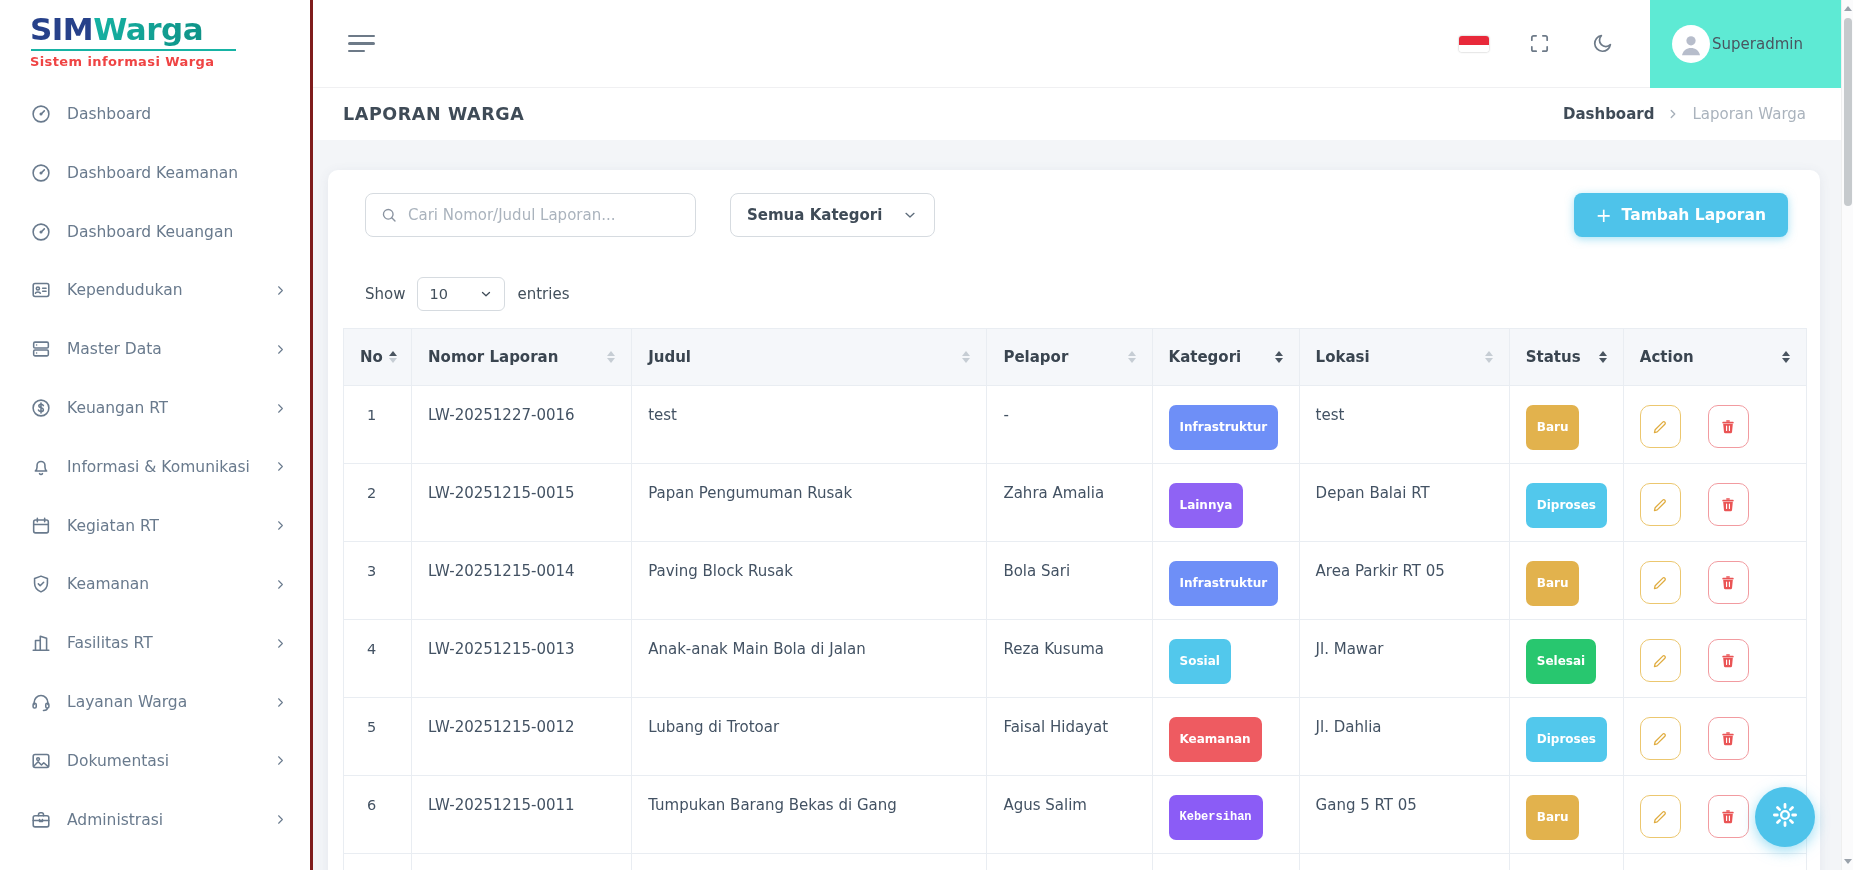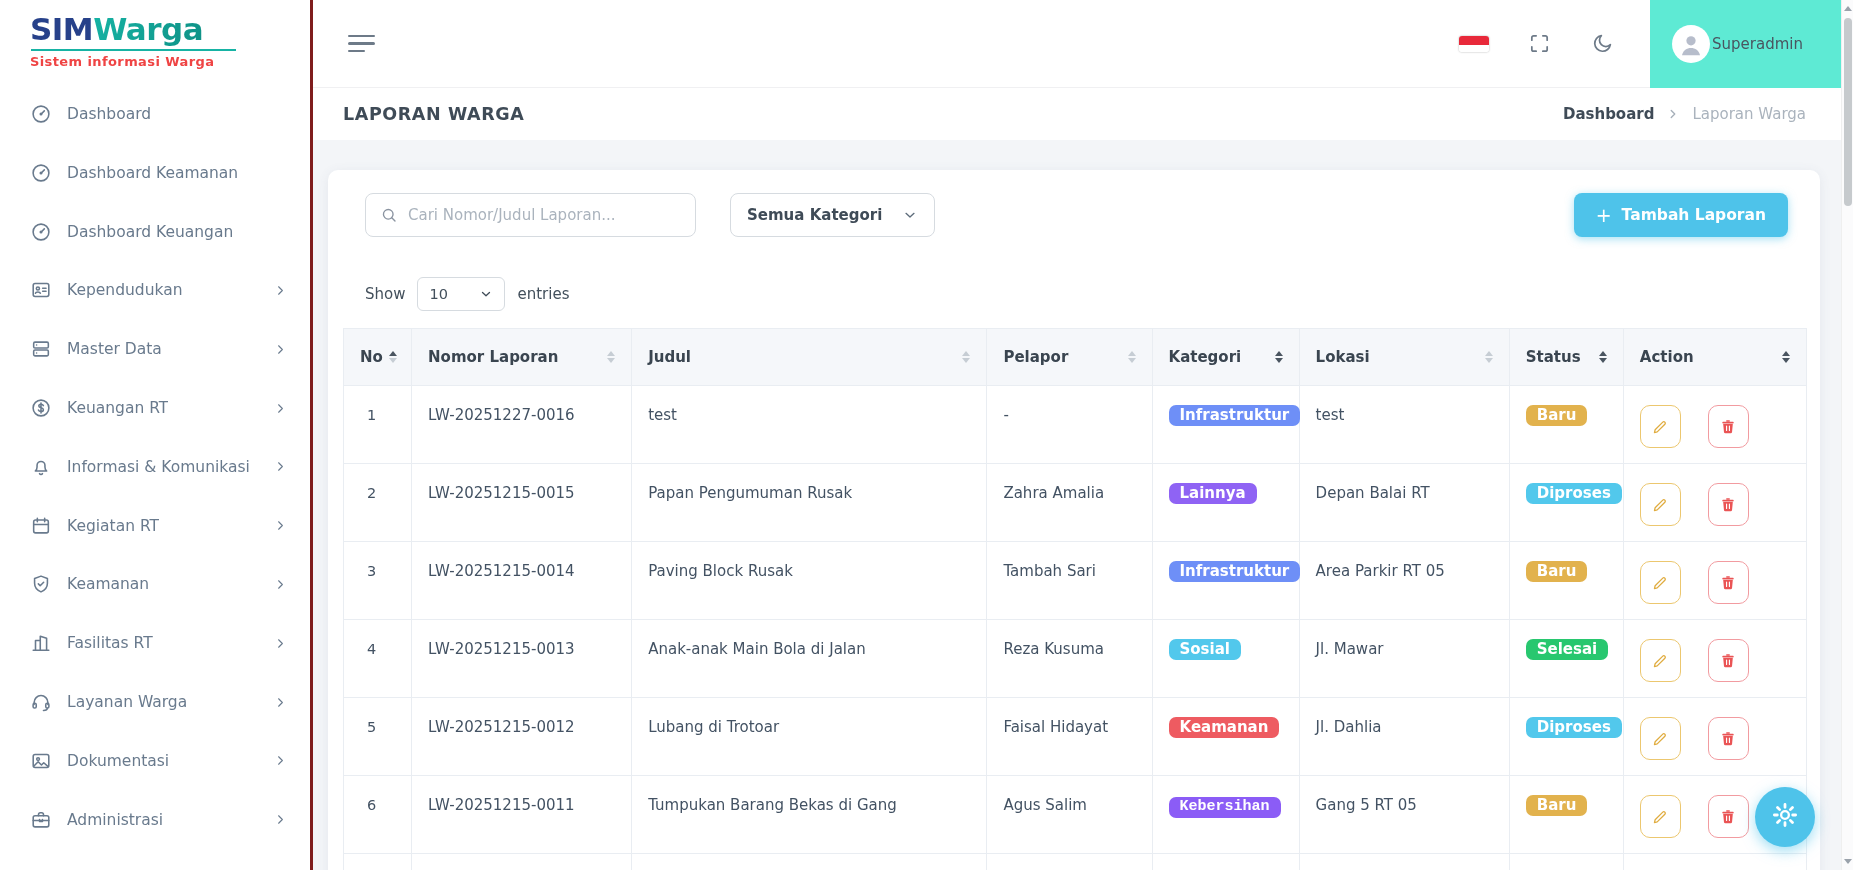--- a/index.html
+++ b/index.html
@@ -93,22 +93,22 @@
     border-right:4.5px solid transparent; }
   .sorter .up { border-bottom:5px solid #c6cdd4; }
   .sorter .dn { border-top:5px solid #c6cdd4; }
   .sorter.s-asc .up { border-bottom-color:#4a5560; }
   .sorter.s-dark .up { border-bottom-color:#4a5560; }
   .sorter.s-dark .dn { border-top-color:#4a5560; }
   tbody tr { height:78px; }
   tbody td { padding:19px 16px 0 16px; vertical-align:top; font-size:15px;
     color:#435263; line-height:21px; background:#fff; }
   td.c-no { padding-left:23px; font-size:14.5px; }
-  .badge { display:inline-block; padding:1px 11px; border-radius:7px; color:#fff;
-    font-size:15px; font-weight:600; line-height:1.25; white-space:nowrap; }
+  .badge { display:inline-block; padding:15px 11px; border-radius:7px; color:#fff;
+    font-size:12px; font-weight:600; line-height:1.25; white-space:nowrap; }
   .actions { display:flex; gap:27px; padding-top:0; }
   .icon-btn { width:41px; height:43px; border-radius:10px; background:#fff;
     display:flex; align-items:center; justify-content:center; cursor:pointer; }
   .btn-edit { border:1px solid #ecc76f; }
   .btn-delete { border:1px solid #f29ba0; }
   .icon-btn svg { width:18px; height:18px; display:block; }
 
   
   .fab { position:absolute; right:38px; bottom:23px; width:60px; height:60px;
     border-radius:50%; background:#4ec3ea; display:flex; align-items:center;
@@ -529,21 +529,21 @@
                       <path d="M10.1 10.8v5.8M13.9 10.8v5.8" stroke="#fff" stroke-width="1.5" stroke-linecap="round"></path>
                     </svg>
                   </span>
                 </div>
               </td>
             </tr>
             <tr>
               <td class="c-no">3</td>
               <td>LW-20251215-0014</td>
               <td>Paving Block Rusak</td>
-              <td>Tambah Sari</td>
+              <td>Bola Sari</td>
               <td><span class="badge" style="background: rgb(110, 143, 247);">Infrastruktur</span></td>
               <td>Area Parkir RT 05</td>
               <td><span class="badge" style="background: rgb(226, 178, 77);">Baru</span></td>
               <td>
                 <div class="actions">
                   <span class="icon-btn btn-edit">
                     <svg viewBox="0 0 24 24" fill="none" stroke="#e0ac3f" stroke-width="1.7" stroke-linejoin="round">
                       <path d="M4.6 19.4l.9-3.7L15.7 5.5a1.9 1.9 0 0 1 2.7 0l.1.1a1.9 1.9 0 0 1 0 2.7L8.3 18.5z"></path>
                     </svg>
                   </span>

